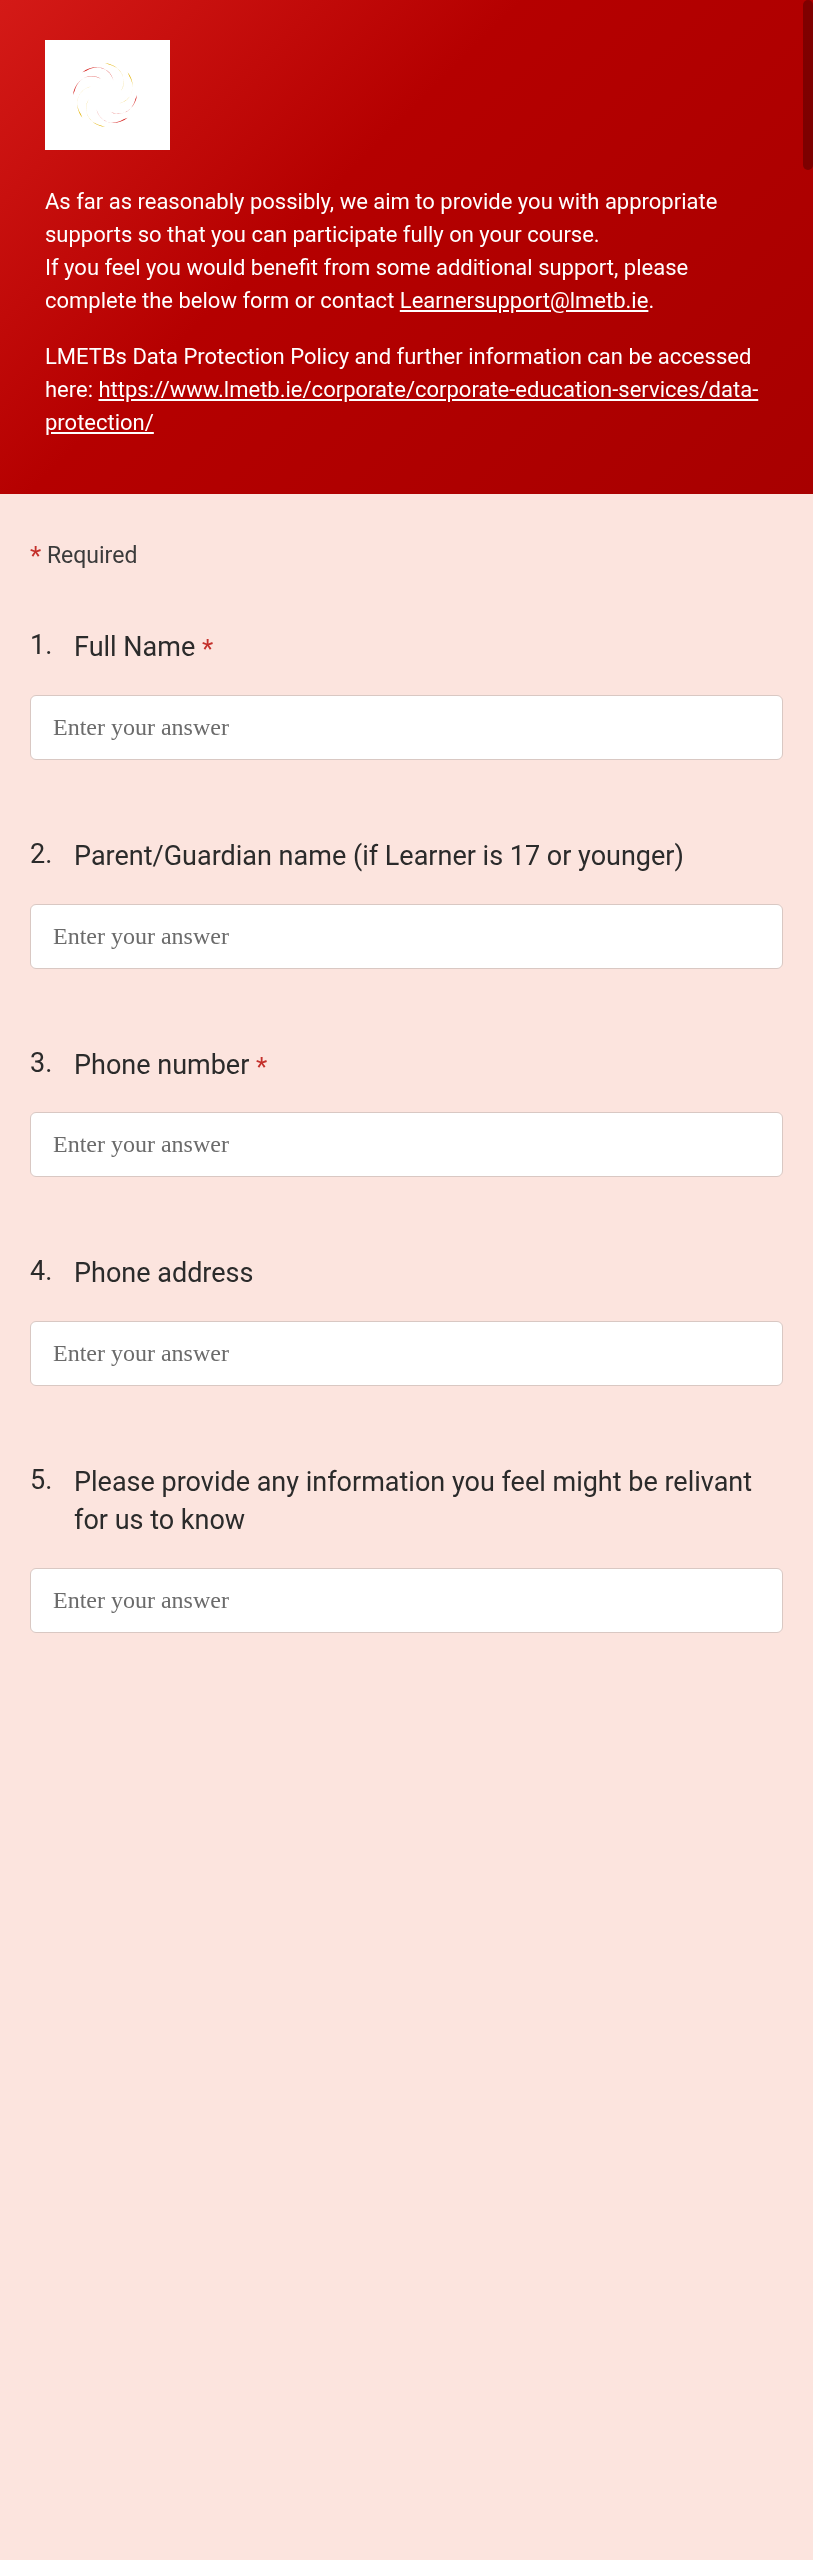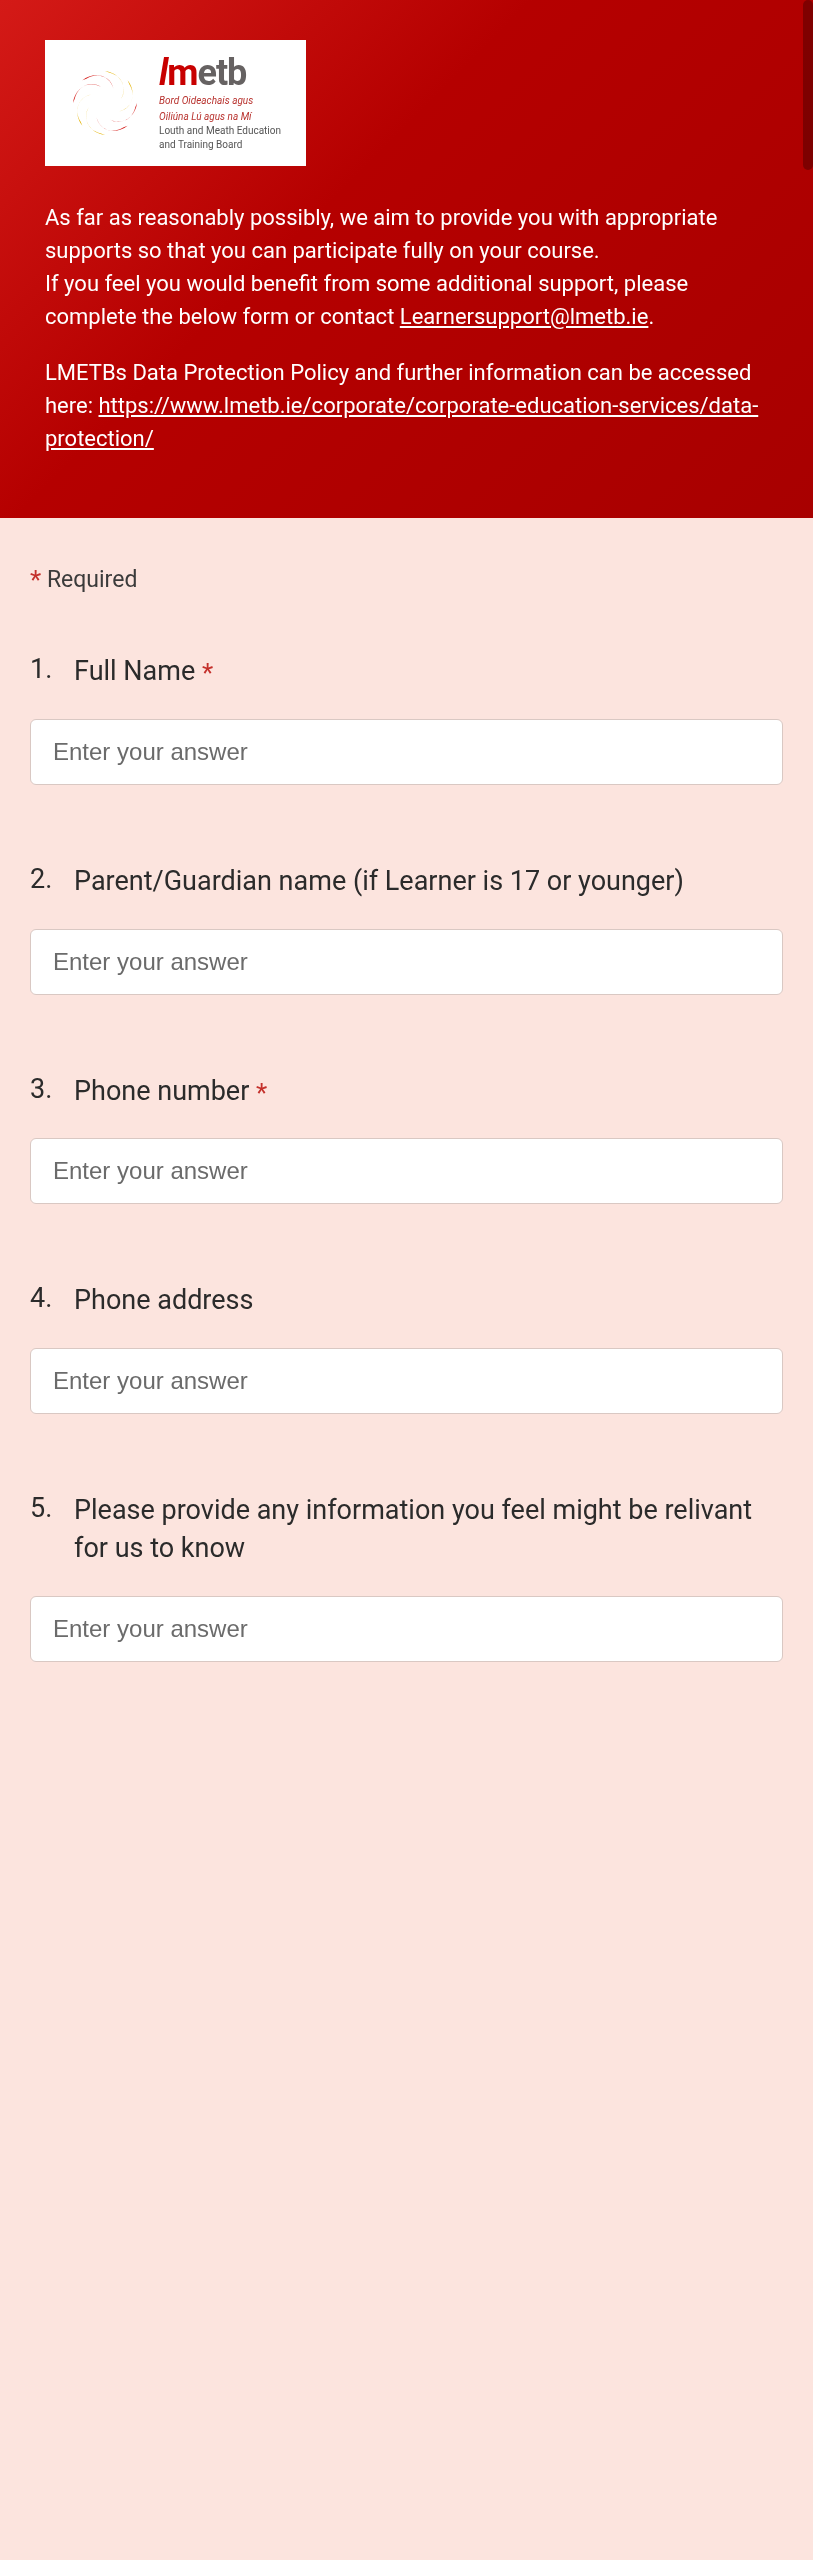--- a/index.html
+++ b/index.html
@@ -31,40 +31,40 @@
 
   .form-title {
     font-size: 44px;
     font-weight: 700;
     line-height: 1.25;
     margin-bottom: 55px;
   }
   .intro { font-size: 22px; line-height: 1.5; color:#fff; }
   .intro a { color:#fff; }
   .intro-para { margin-bottom: 23px; }
-  .intro-para:last-child { margin-bottom: 8px;}
+  .intro-para:last-child { margin-bottom: 0;}
 
   
   .form-body { padding: 45px 30px 60px 30px; }
   .required-note { font-size: 23px; color:#3b3b3b; margin-bottom: 60px; }
   .required-note .star, .qlabel .star { color:#c4302b; font-size: 26px; position:relative; top:2px; }
 
   .question { margin-bottom: 78px; }
   .qrow { display:flex; align-items:flex-start; gap:14px; margin-bottom: 28px; }
   .qnum { font-size: 27px; color:#2b2b2b; min-width: 30px; }
   .qlabel { font-size: 27px; color:#2b2b2b; line-height:1.4; flex:1; }
   .answer-input {
     width: 100%;
     background:#fff;
     border:1px solid #d9c8c3;
     border-radius: 6px;
     padding: 18px 22px;
     font-size: 24px;
     color:#7f1d1d;
-    font-family: Liberation Sans, sans-serif;
+    font-family: Liberation Serif, serif;
   }
   .answer-input::placeholder { color:#6b6b6b; }
 
   
   .scroll-edge {
     position: fixed;
     top:0; right:0;
     width: 10px; height: 170px;
     background: rgba(0,0,0,0.28);
     border-radius: 5px;
@@ -83,29 +83,20 @@
             <path d="M0,-40 C18,-38 30,-20 20,-5 C28,-18 22,-34 5,-38 Z" fill="#e2b200" transform="rotate(45)"></path>
             <path d="M0,-40 C18,-38 30,-20 20,-5 C28,-18 22,-34 5,-38 Z" fill="#d41a17" transform="rotate(90)"></path>
             <path d="M0,-40 C18,-38 30,-20 20,-5 C28,-18 22,-34 5,-38 Z" fill="#d41a17" transform="rotate(135)"></path>
             <path d="M0,-40 C18,-38 30,-20 20,-5 C28,-18 22,-34 5,-38 Z" fill="#e2b200" transform="rotate(180)"></path>
             <path d="M0,-40 C18,-38 30,-20 20,-5 C28,-18 22,-34 5,-38 Z" fill="#e2b200" transform="rotate(225)"></path>
             <path d="M0,-40 C18,-38 30,-20 20,-5 C28,-18 22,-34 5,-38 Z" fill="#d41a17" transform="rotate(270)"></path>
             <path d="M0,-40 C18,-38 30,-20 20,-5 C28,-18 22,-34 5,-38 Z" fill="#d41a17" transform="rotate(315)"></path>
           </g>
         </svg>
       </span>
-      <div class="logo-text">
-        <div class="brand">
-          <span class="l">l</span><span class="m">m</span><span class="e">e</span><span class="t">t</span><span class="b">b</span>
-        </div>
-        <div class="logo-sub">Bord Oideachais agus</div>
-        <div class="logo-sub">Oiliúna Lú agus na Mí</div>
-        <div class="logo-sub2">Louth and Meath Education</div>
-        <div class="logo-sub2">and Training Board</div>
-      </div>
     </div>
   </div>
 
 
   <div class="intro">
     <div class="intro-para">
       <span>As far as reasonably possibly, we aim to provide you with appropriate supports so that you can participate fully on your course.</span><br>
       <span>If you feel you would benefit from some additional support, please complete the below form or contact </span><a href="#">Learnersupport@lmetb.ie</a><span>.</span><br>
     </div>
     <div class="intro-para">

